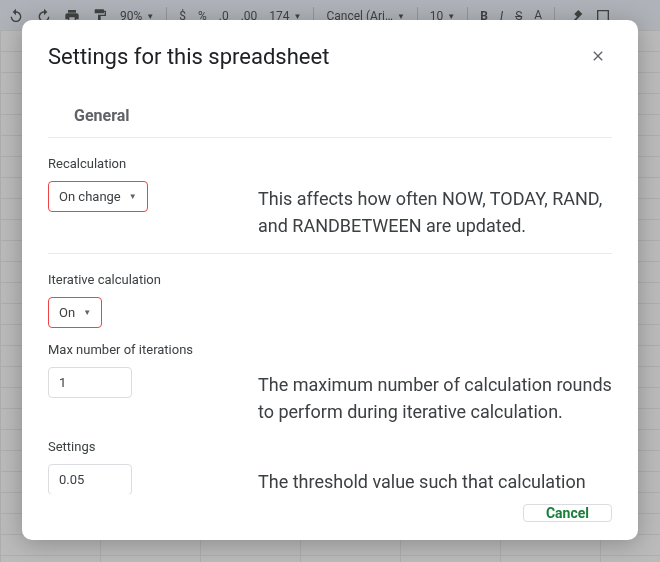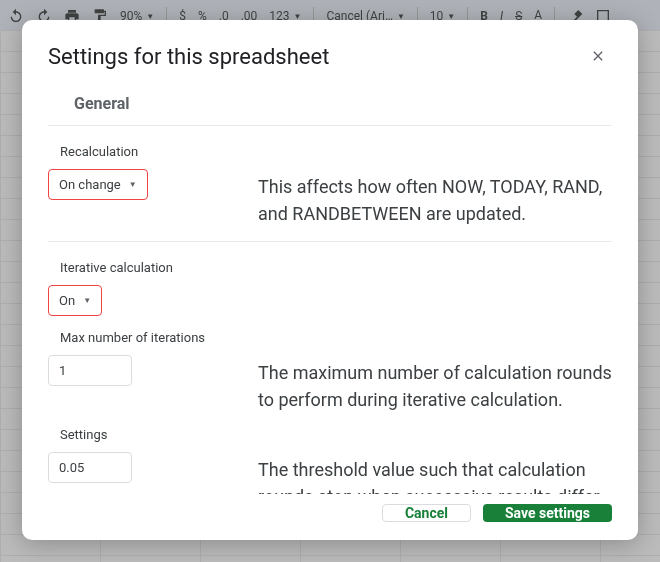--- a/index.html
+++ b/index.html
@@ -74,21 +74,21 @@
       border-radius: 10px;
       box-shadow: 0 4px 24px rgba(0,0,0,0.25);
       padding: 22px 26px 18px 26px;
       display: flex;
       flex-direction: column;
     }
     .dialog-header {
       display: flex;
       justify-content: space-between;
       align-items: center;
-      margin-bottom: 14px;
+      margin-bottom: 26px;
     }
     .dialog-title {
       font-size: 22px;
       font-weight: 400;
       color: #202124;
     }
     .close-btn {
       width: 28px;
       height: 28px;
       display: flex;
@@ -118,21 +118,20 @@
     }
     .content {
       flex: 1;
       overflow-y: auto;
       padding-top: 18px;
     }
     .section-label {
       font-size: 13px;
       color: #3c4043;
       margin-bottom: 10px;
-      margin-left: 12px;
     }
     .row {
       display: flex;
       align-items: flex-start;
       gap: 20px;
       margin-bottom: 14px;
     }
     .control-col {
       width: 190px;
       flex-shrink: 0;
@@ -234,21 +233,21 @@
   <span class="tb-item">
       <span>90%</span>
       <span class="chev-dn">▼</span>
     </span>
   <span class="sep"></span>
   <span class="tb-item">$</span>
   <span class="tb-item">%</span>
   <span class="tb-item">.0</span>
   <span class="tb-item">.00</span>
   <span class="tb-item">
-      <span>123</span>
+      <span>174</span>
       <span class="chev-dn">▼</span>
     </span>
   <span class="sep"></span>
   <span class="tb-item">
       <span>Cancel (Ari…</span>
       <span class="chev-dn">▼</span>
     </span>
   <span class="sep"></span>
   <span class="tb-item">
       <span>10</span>
@@ -326,15 +325,14 @@
       <div class="control-col">
         <input class="input-ctl" value="0.05" style="">
       </div>
       <div class="desc-col">The threshold value such that calculation rounds stop when successive results differ by less.</div>
     </div>
 
   </div>
 
   <div class="footer">
     <button class="btn btn-cancel">Cancel</button>
-    <button class="btn btn-save">Save settings</button>
   </div>
 </div>
 
 </body></html>

